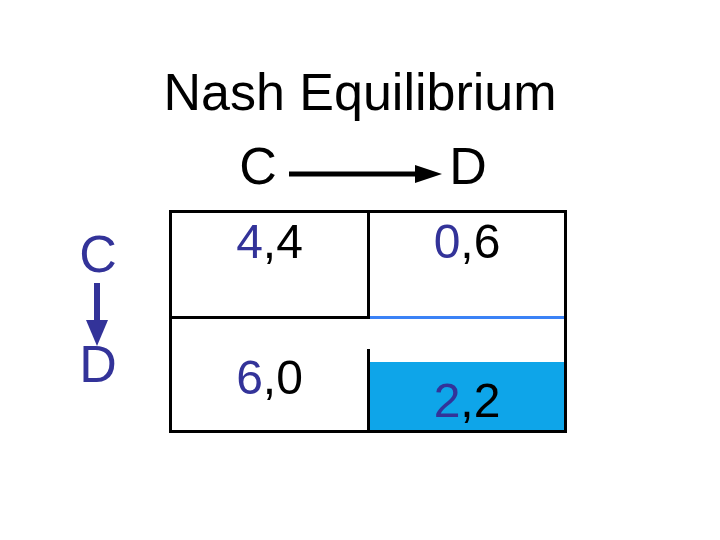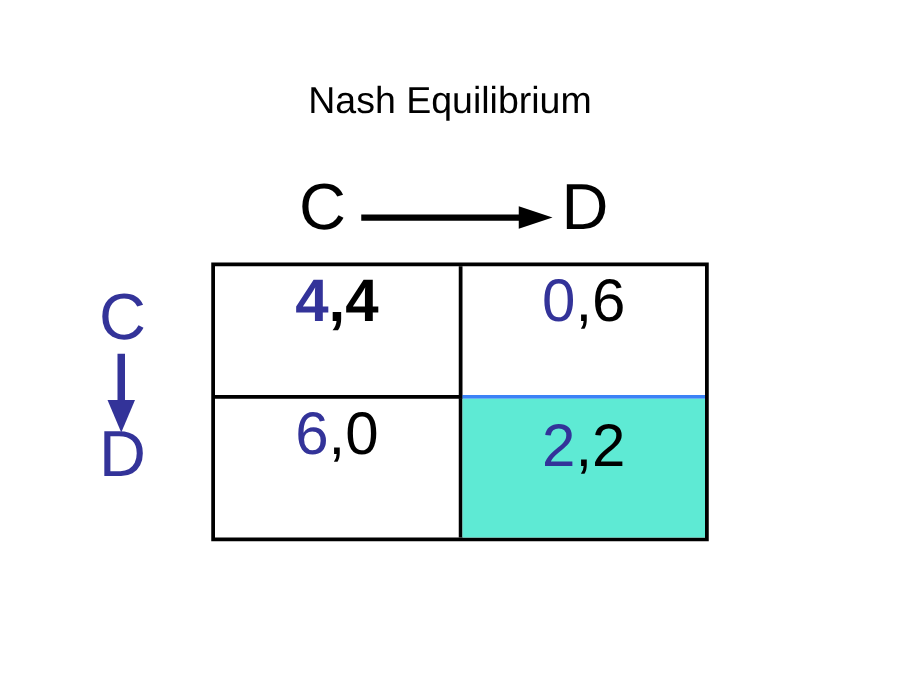--- a/index.html
+++ b/index.html
@@ -11,21 +11,21 @@
     font-family: "Liberation Sans", sans-serif;
     color: #000000;
     overflow: hidden;
   }
   .title {
     position: absolute;
     top: 66px;
     left: 0;
     width: 720px;
     text-align: center;
-    font-size: 30px;
+    font-size: 52px;
     line-height: 1;
     white-space: nowrap;
   }
   .col-head {
     position: absolute;
     top: 140px;
     width: 64px;
     text-align: center;
     font-size: 52px;
     line-height: 1;
@@ -57,23 +57,23 @@
     grid-template-rows: 106px 1fr;
     background: #ffffff;
   }
   .cell {
     box-sizing: border-box;
     font-size: 48px;
     line-height: 1;
     text-align: center;
     padding-top: 5px;
   }
-  .cell.cc { border-right: 3px solid #000000; border-bottom: 3px solid #000000; font-weight: bold; }
+  .cell.cc { border-right: 3px solid #000000; border-bottom: 3px solid #000000; }
   .cell.cd { border-bottom: 3px solid #3b82f6; }
-  .cell.dc { border-right: 3px solid #000000; }
+  .cell.dc { border-right: 3px solid #000000; margin-top: 30px; }
   .cell.dd { padding-top: 15px; }
 </style>
 </head>
 <body>
 
 <div class="slide">
 
   <div class="title">Nash Equilibrium</div>
 
   <div class="col-head c">C</div>
@@ -101,18 +101,18 @@
     </div>
 
     <div class="cell cd">
       <span style="color: rgb(51, 51, 153);">0</span><span>,6</span>
     </div>
 
     <div class="cell dc">
       <span style="color: rgb(51, 51, 153);">6</span><span>,0</span>
     </div>
 
-    <div class="cell dd" style="background-color: #5eead4;">
+    <div class="cell dd" style="background-color: #0ea5e9; margin-top: 43px;">
       <span style="color: rgb(51, 51, 153);">2</span><span>,2</span>
     </div>
 
   </div>
 </div>
 
 </body></html>

